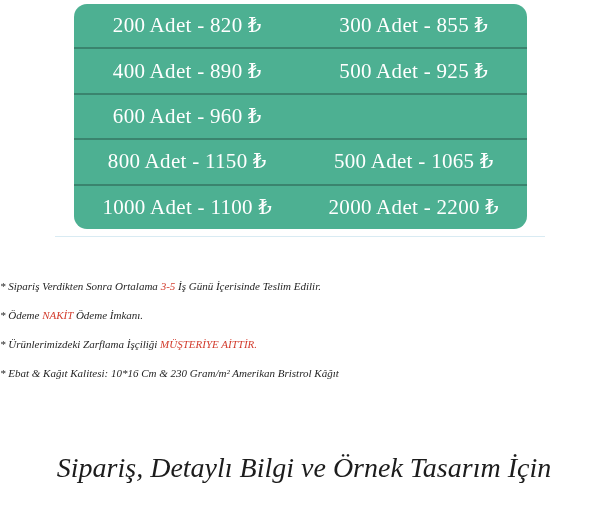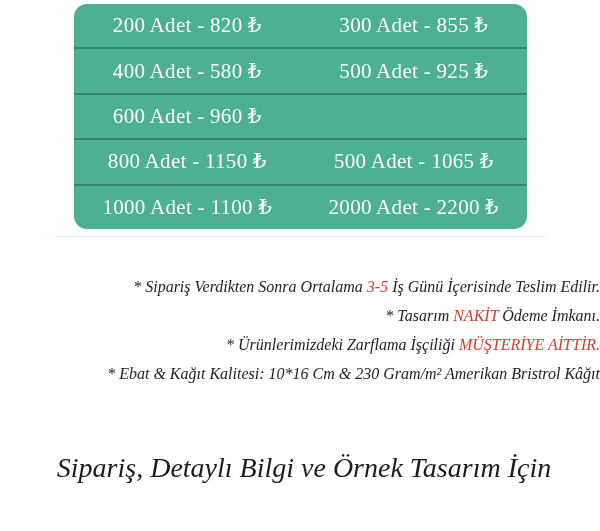--- a/index.html
+++ b/index.html
@@ -18,22 +18,22 @@
   .price-row:not(:first-child) { border-top:2px solid #3a846e; }
   .price-cell {
     width:50%; text-align:center; color:#ffffff; font-size:21px;
     letter-spacing:0.3px; text-shadow:0 0 0 rgba(0,0,0,0);
   }
   .faint-divider {
     position:absolute; left:55px; top:236px; width:490px; height:1px;
     background:rgba(170,210,228,0.45);
   }
   .notes {
-    position:absolute; left:0; top:272px; width:600px; text-align:right;
-    font-style:italic; font-size:16px; color:#1f1f1f;
+    position:absolute; left:0; top:272px; width:600px; text-align:left;
+    font-style:italic; font-size:11px; color:#1f1f1f;
   }
   .note-line { height:29px; line-height:29px; white-space:nowrap; }
   .em { color:#d23c2d; }
   .footer {
     position:absolute; left:4px; top:452px; width:600px; text-align:center;
     font-style:italic; font-size:28px; color:#1c1c1c;
   }
   .footer-line { height:31px; line-height:31px; white-space:nowrap; }
   .wa { color:#3f8e42; cursor:pointer; }
 </style>
@@ -41,41 +41,41 @@
 <body>
 
 <div class="stage">
 
   <div class="price-table">
     <div class="price-row">
       <div class="price-cell">200 Adet - 820 ₺</div>
       <div class="price-cell">300 Adet - 855 ₺</div>
     </div>
     <div class="price-row">
-      <div class="price-cell">400 Adet - 580 ₺</div>
+      <div class="price-cell">400 Adet - 890 ₺</div>
       <div class="price-cell">500 Adet - 925 ₺</div>
     </div>
     <div class="price-row">
       <div class="price-cell">600 Adet - 960 ₺</div>
     </div>
     <div class="price-row">
       <div class="price-cell">800 Adet - 1150 ₺</div>
       <div class="price-cell">500 Adet - 1065 ₺</div>
     </div>
     <div class="price-row">
       <div class="price-cell">1000 Adet - 1100 ₺</div>
       <div class="price-cell">2000 Adet - 2200 ₺</div>
     </div>
   </div>
 
   <div class="faint-divider"></div>
 
   <div class="notes">
     <div class="note-line"><span>* Sipariş Verdikten Sonra Ortalama </span><span class="em">3-5</span><span> İş Günü İçerisinde Teslim Edilir.</span></div>
-    <div class="note-line"><span>* Tasarım </span><span class="em">NAKİT</span><span> Ödeme İmkanı.</span></div>
+    <div class="note-line"><span>* Ödeme </span><span class="em">NAKİT</span><span> Ödeme İmkanı.</span></div>
     <div class="note-line"><span>* Ürünlerimizdeki Zarflama İşçiliği </span><span class="em">MÜŞTERİYE AİTTİR.</span><span></span></div>
     <div class="note-line">* Ebat &amp; Kağıt Kalitesi: 10*16 Cm &amp; 230 Gram/m² Amerikan Bristrol Kâğıt</div>
   </div>
 
   <div class="footer">
     <div class="footer-line">Sipariş, Detaylı Bilgi ve Örnek Tasarım İçin</div>
   </div>
 
 </div>
 

